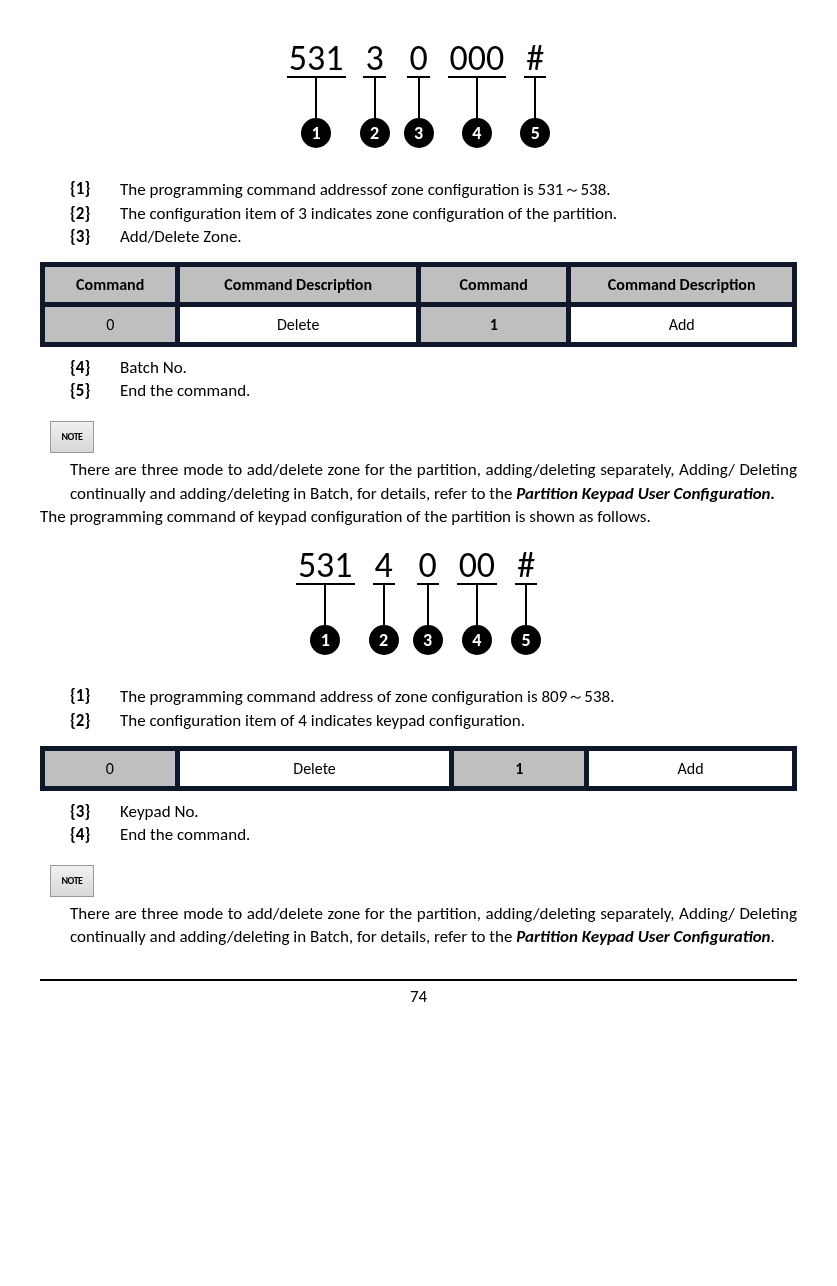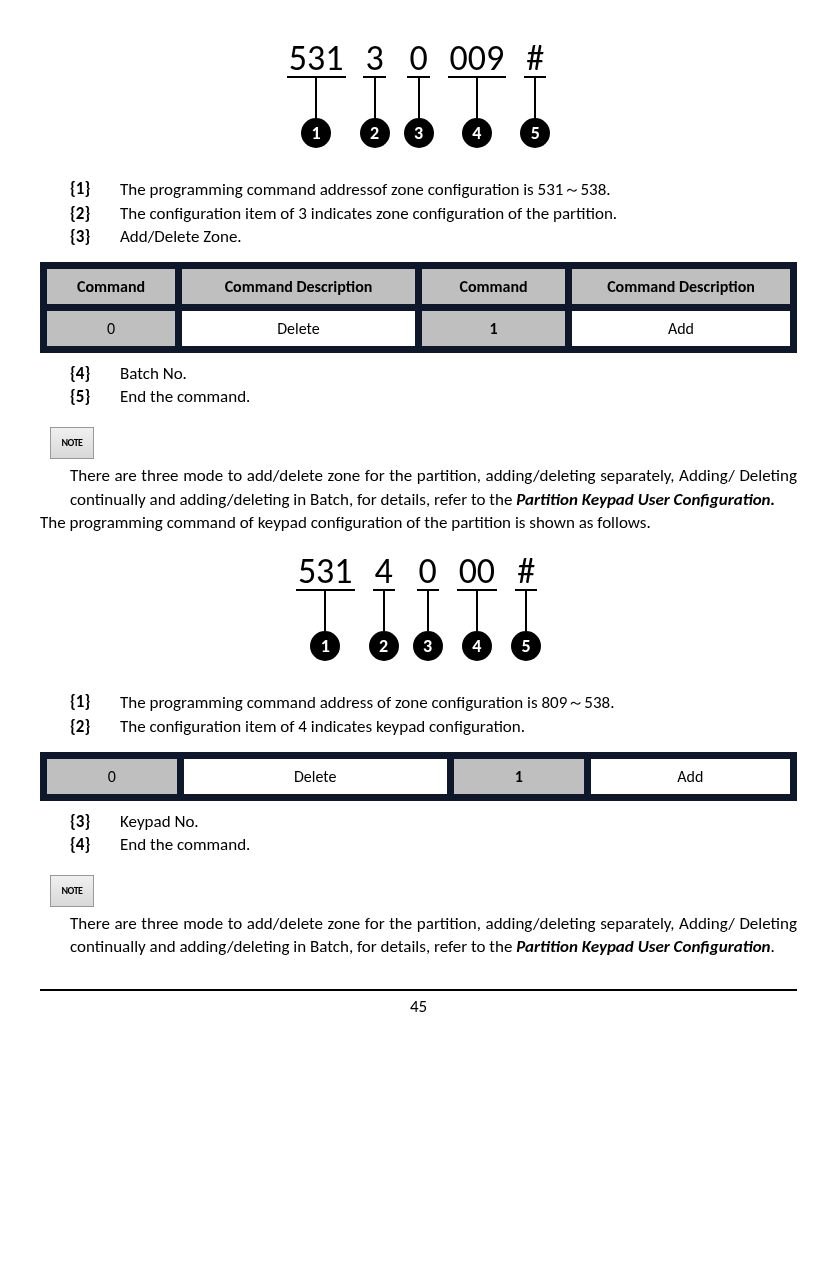--- a/index.html
+++ b/index.html
@@ -76,21 +76,21 @@
     }
     .list-desc {
       flex: 1;
     }
     table {
       border-collapse: collapse;
       width: 100%;
       margin: 10px 0;
     }
     td, th {
-      border: 7px solid #0f172a;
+      border: 5px solid #0f172a;
       padding: 8px 10px;
       text-align: center;
       font-size: 16px;
       vertical-align: middle;
     }
     .gray-cell {
       background: #bfbfbf;
     }
     .bold {
       font-weight: bold;
@@ -156,21 +156,21 @@
         <div class="diagram-text">3</div>
         <div class="diagram-line"></div>
         <div class="diagram-circle">2</div>
       </div>
       <div class="diagram-col">
         <div class="diagram-text">0</div>
         <div class="diagram-line"></div>
         <div class="diagram-circle">3</div>
       </div>
       <div class="diagram-col">
-        <div class="diagram-text">009</div>
+        <div class="diagram-text">000</div>
         <div class="diagram-line"></div>
         <div class="diagram-circle">4</div>
       </div>
       <div class="diagram-col">
         <div class="diagram-text">#</div>
         <div class="diagram-line"></div>
         <div class="diagram-circle">5</div>
       </div>
     </div>
   </div>
@@ -287,14 +287,14 @@
       <div class="list-label">{4}</div>
       <div class="list-desc">End the command.</div>
     </div>
   </div>
 
   <div class="note-icon">NOTE</div>
   <div class="note-text">
     <span>There are three mode to add/delete zone for the partition, adding/deleting separately, Adding/ Deleting continually and adding/deleting in Batch, for details, refer to the </span><span class="italic-bold">Partition Keypad User Configuration</span><span>.</span>
   </div>
 
-  <div class="footer">45</div>
+  <div class="footer">74</div>
 </div>
 
 </body></html>

